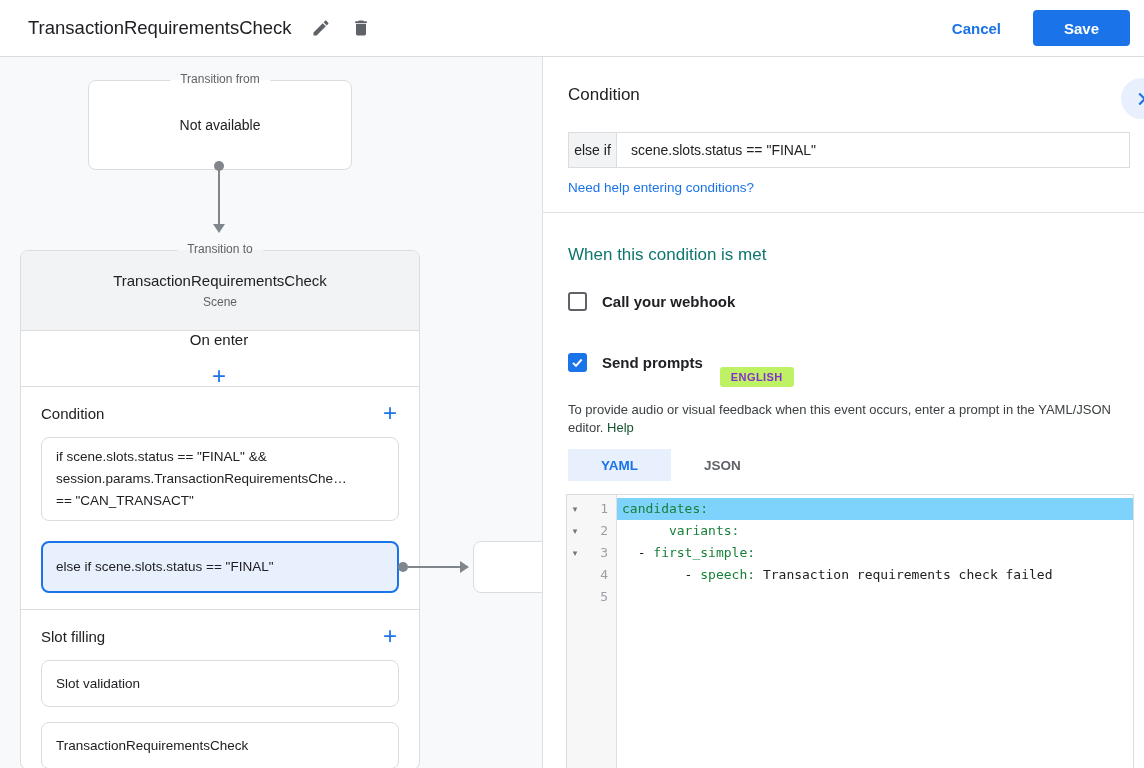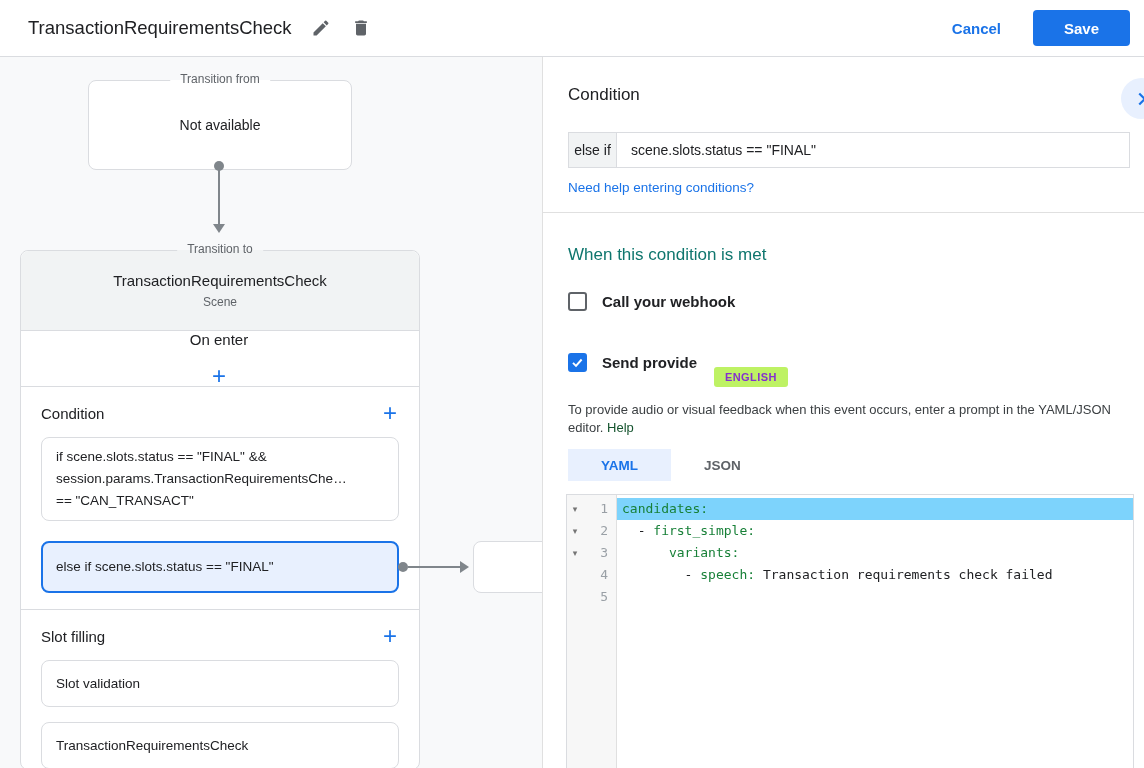--- a/index.html
+++ b/index.html
@@ -214,21 +214,21 @@
     </div>
     <span class="check-label">Call your webhook</span>
   </div>
 
   <div class="check-row">
     <div class="checkbox checked">
       <svg viewBox="0 0 20 20">
           <polyline points="4,10.5 8,14.5 15.5,6"></polyline>
         </svg>
     </div>
-    <span class="check-label">Send provide</span>
+    <span class="check-label">Send prompts</span>
     <span class="lang-badge">ENGLISH</span>
   </div>
 
   <div class="feedback-text">
     <span>To provide audio or visual feedback when this event occurs, enter a prompt in the YAML/JSON editor.</span>
     <span class="inline-link">Help</span>
   </div>
 
   <div class="tabs">
     <div class="tab active">YAML</div>
@@ -253,19 +253,19 @@
           <span class="fold"></span>
           <span class="lnum">4</span>
         </div>
         <div class="gutter-row">
           <span class="fold"></span>
           <span class="lnum">5</span>
         </div>
       </div>
     <div class="code-area" id="code-area">
         <div class="code-row hl"><span class="seg k">candidates:</span></div>
+        <div class="code-row"><span class="seg p">      </span><span class="seg k">variants:</span></div>
         <div class="code-row"><span class="seg p">  - </span><span class="seg k">first_simple:</span></div>
-        <div class="code-row"><span class="seg p">      </span><span class="seg k">variants:</span></div>
         <div class="code-row"><span class="seg p">        - </span><span class="seg k">speech:</span><span class="seg p"> Transaction requirements check failed</span></div>
         <div class="code-row"></div>
       </div>
   </div>
 </div>
 
 </body></html>

